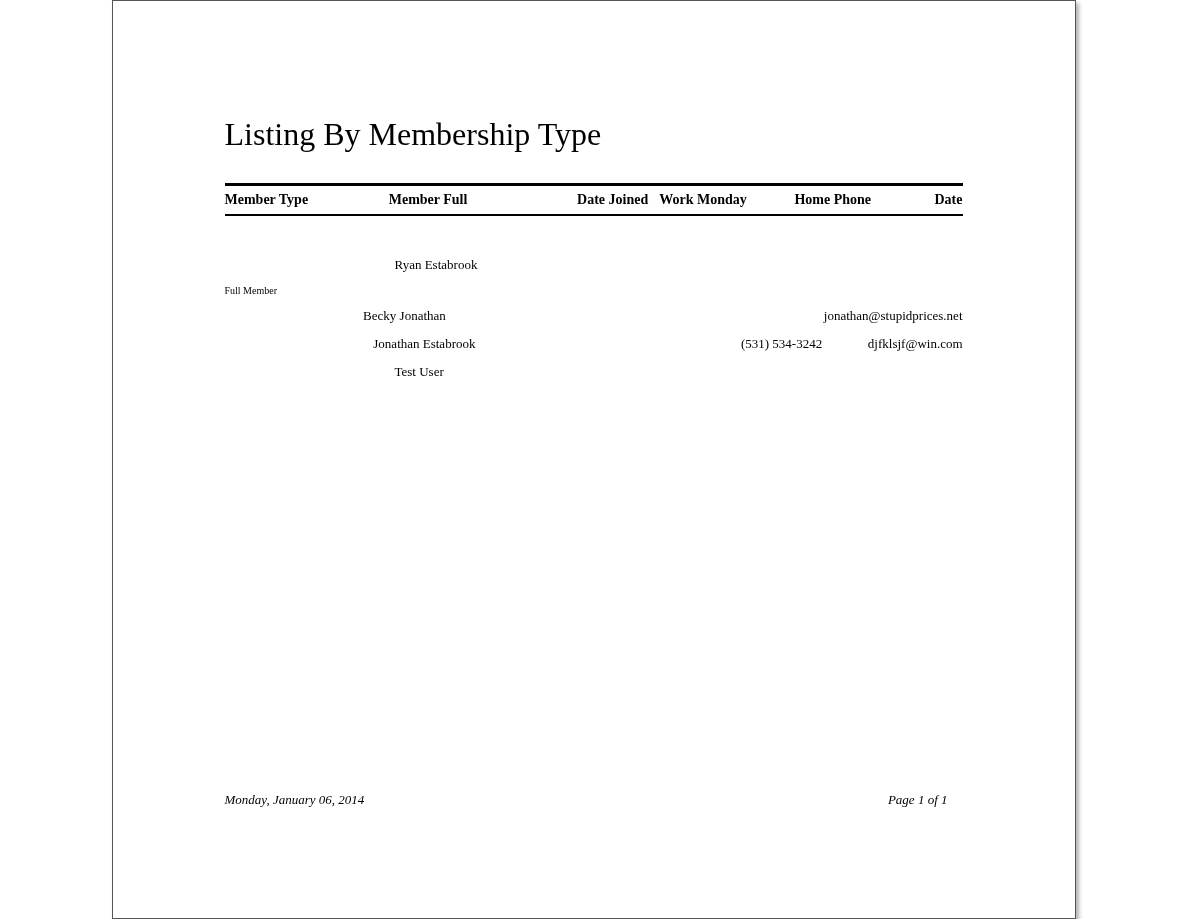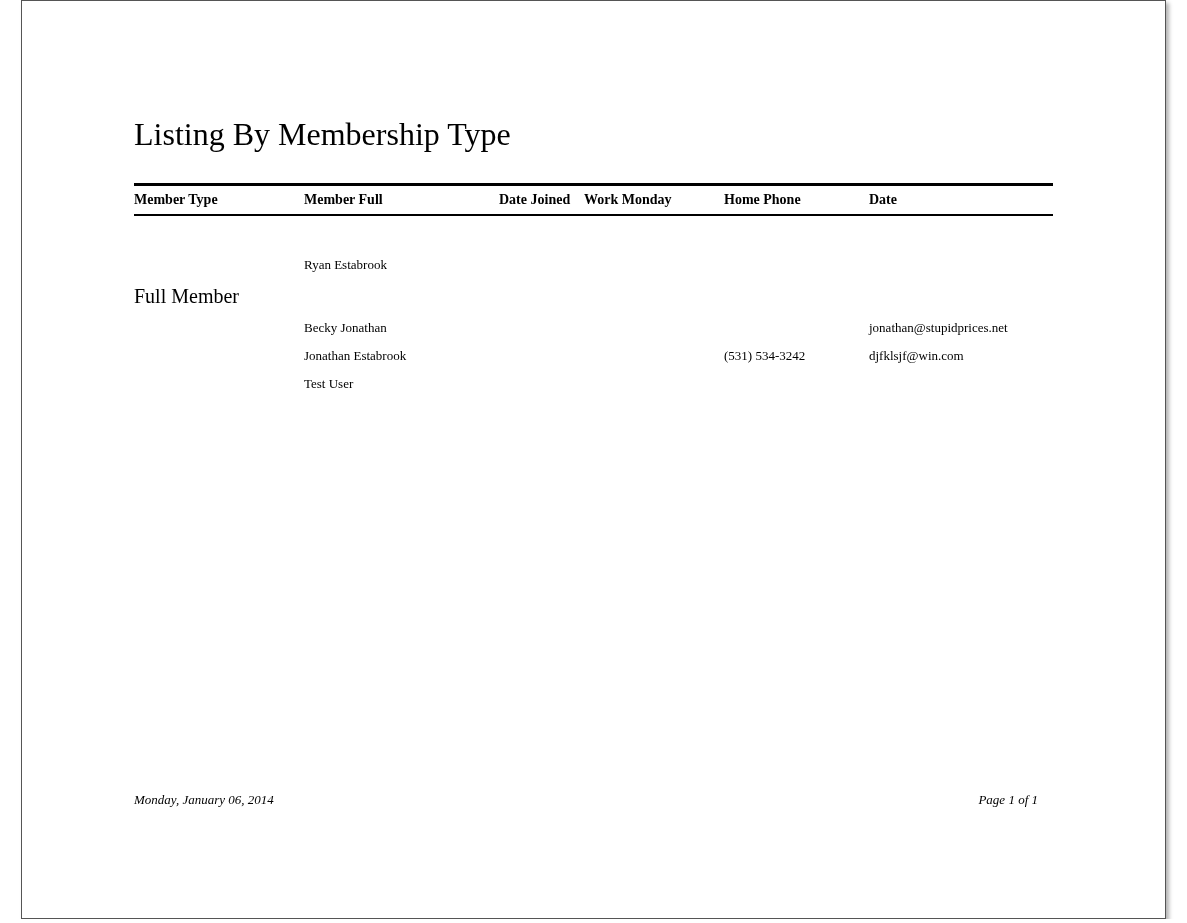--- a/index.html
+++ b/index.html
@@ -3,21 +3,21 @@
 <meta charset="utf-8">
 <style>
   body {
     margin: 0;
     padding: 0;
     background: #ffffff;
     font-family: "Times New Roman", Times, serif;
     color: #000;
   }
   .page {
-    width: 1145px;
+    width: 964px;
     height: 919px;
     margin: 0 auto;
     background: #fff;
     border: 1px solid #555;
     box-shadow: 3px 3px 4px rgba(0,0,0,0.3);
     position: relative;
     box-sizing: border-box;
   }
   .content {
     padding: 115px 112px 0 112px;
@@ -45,21 +45,21 @@
     padding-top: 35px;
     font-size: 13px;
   }
   .data-row {
     display: flex;
     padding: 6px 0;
   }
   .group-row {
     display: flex;
     padding: 6px 0 6px 0;
-    font-size: 20px;
+    font-size: 10px;
   }
   .footer {
     position: absolute;
     bottom: 110px;
     left: 112px;
     right: 127px;
     display: flex;
     justify-content: space-between;
     font-size: 13px;
     font-style: italic;

